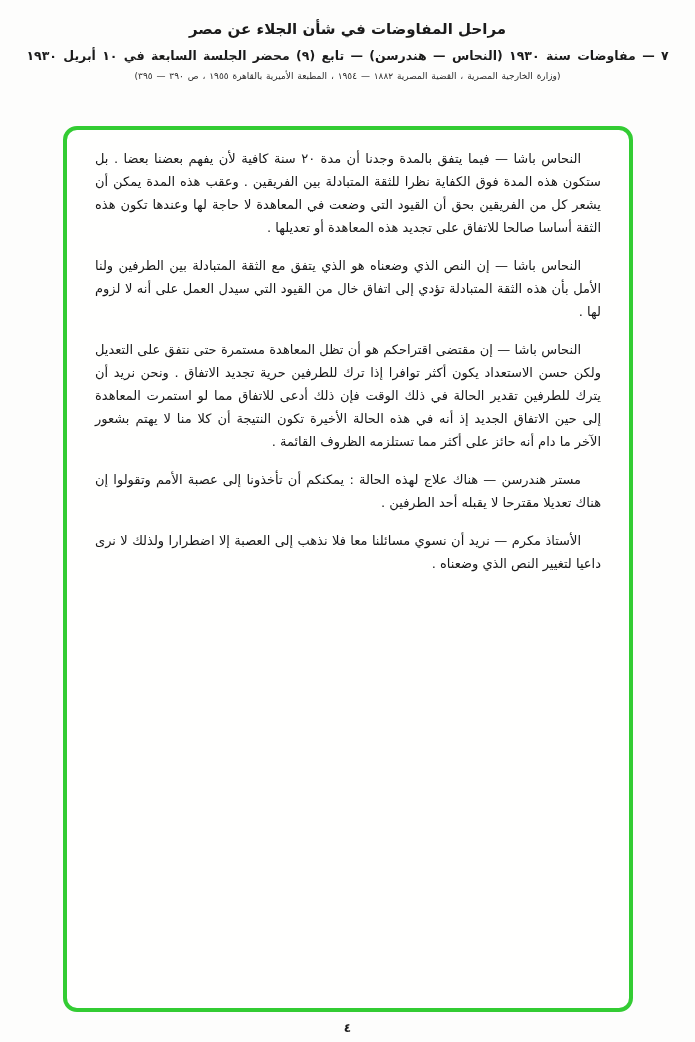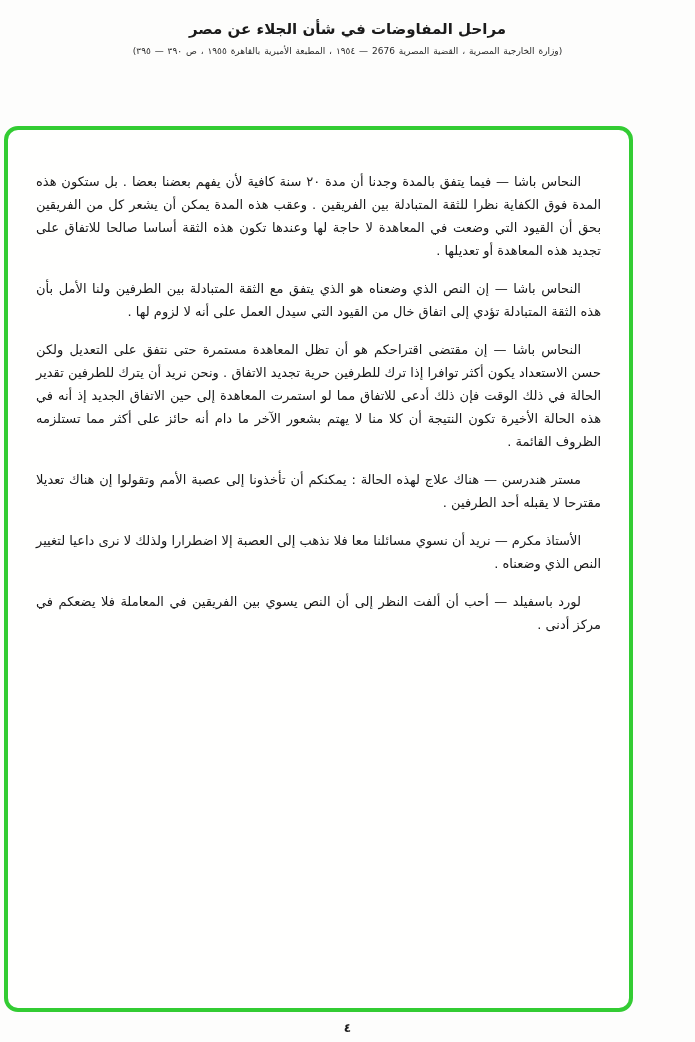--- a/index.html
+++ b/index.html
@@ -36,26 +36,26 @@
   .doc-source {
     font-size: 9px;
     margin-top: 8px;
     color: #2a2a2a;
     word-spacing: 1px;
   }
   .content-box {
     position: absolute;
     top: 126px;
     right: 62px;
-    width: 629px;
+    width: 570px;
     height: 886px;
     box-sizing: border-box;
     border: 4px solid #33cc33;
     border-radius: 14px;
-    padding: 40px 28px 10px 28px;
+    padding: 17px 28px 10px 28px;
     background: #fffffe;
   }
   .content-box p {
     font-size: 13px;
     line-height: 23px;
     text-align: justify;
     margin: 0 0 15px 0;
     text-indent: 20px;
     color: #171717;
   }
@@ -69,27 +69,27 @@
   .page-number {
     font-size: 12px;
     font-weight: bold;
   }
 </style>
 </head>
 <body>
 
 <div class="page-header">
   <h1 class="doc-title">مراحل المفاوضات في شأن الجلاء عن مصر</h1>
-  <div class="doc-source">(وزارة الخارجية المصرية ، القضية المصرية 2676 — ١٩٥٤ ، المطبعة الأميرية بالقاهرة ١٩٥٥ ، ص ٣٩٠ — ٣٩٥)</div>
+  <h2 class="doc-subtitle">٧ — مفاوضات سنة ١٩٣٠ (النحاس — هندرسن) — تابع (٩) محضر الجلسة السابعة في ١٠ أبريل ١٩٣٠</h2>
+  <div class="doc-source">(وزارة الخارجية المصرية ، القضية المصرية ١٨٨٢ — ١٩٥٤ ، المطبعة الأميرية بالقاهرة ١٩٥٥ ، ص ٣٩٠ — ٣٩٥)</div>
 </div>
 
 <div class="content-box" style="border-color: rgb(51, 204, 51);">
   <p>النحاس باشا — فيما يتفق بالمدة وجدنا أن مدة ٢٠ سنة كافية لأن يفهم بعضنا بعضا . بل ستكون هذه المدة فوق الكفاية نظرا للثقة المتبادلة بين الفريقين . وعقب هذه المدة يمكن أن يشعر كل من الفريقين بحق أن القيود التي وضعت في المعاهدة لا حاجة لها وعندها تكون هذه الثقة أساسا صالحا للاتفاق على تجديد هذه المعاهدة أو تعديلها .</p>
   <p>النحاس باشا — إن النص الذي وضعناه هو الذي يتفق مع الثقة المتبادلة بين الطرفين ولنا الأمل بأن هذه الثقة المتبادلة تؤدي إلى اتفاق خال من القيود التي سيدل العمل على أنه لا لزوم لها .</p>
   <p>النحاس باشا — إن مقتضى اقتراحكم هو أن تظل المعاهدة مستمرة حتى نتفق على التعديل ولكن حسن الاستعداد يكون أكثر توافرا إذا ترك للطرفين حرية تجديد الاتفاق . ونحن نريد أن يترك للطرفين تقدير الحالة في ذلك الوقت فإن ذلك أدعى للاتفاق مما لو استمرت المعاهدة إلى حين الاتفاق الجديد إذ أنه في هذه الحالة الأخيرة تكون النتيجة أن كلا منا لا يهتم بشعور الآخر ما دام أنه حائز على أكثر مما تستلزمه الظروف القائمة .</p>
   <p>مستر هندرسن — هناك علاج لهذه الحالة : يمكنكم أن تأخذونا إلى عصبة الأمم وتقولوا إن هناك تعديلا مقترحا لا يقبله أحد الطرفين .</p>
   <p>الأستاذ مكرم — نريد أن نسوي مسائلنا معا فلا نذهب إلى العصبة إلا اضطرارا ولذلك لا نرى داعيا لتغيير النص الذي وضعناه .</p>
-  <p>لورد باسفيلد — أحب أن ألفت النظر إلى أن النص يسوي بين الفريقين في المعاملة فلا يضعكم في مركز أدنى .</p>
 </div>
 
 <div class="page-footer">
   <span class="page-number">٤</span>
 </div>
 
 </body></html>

